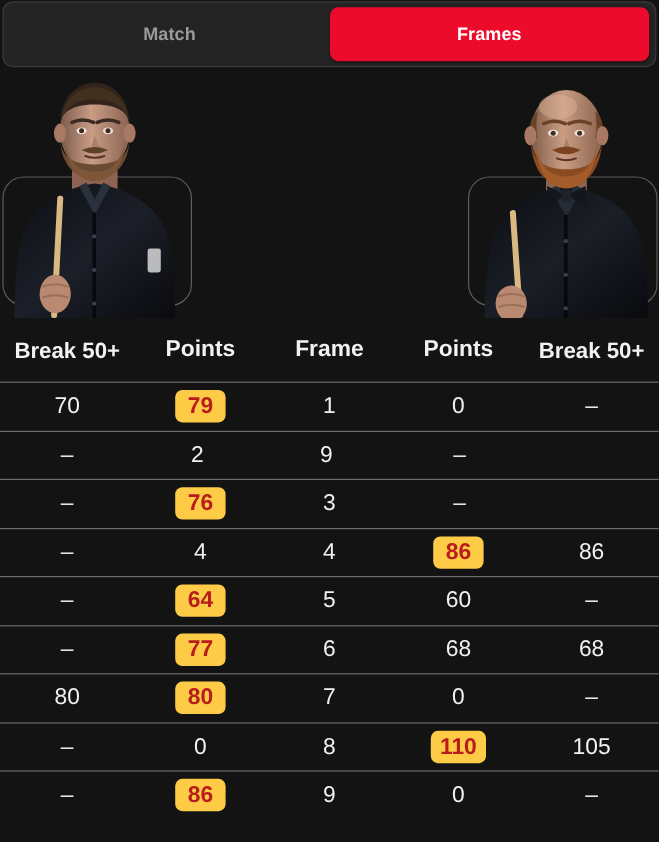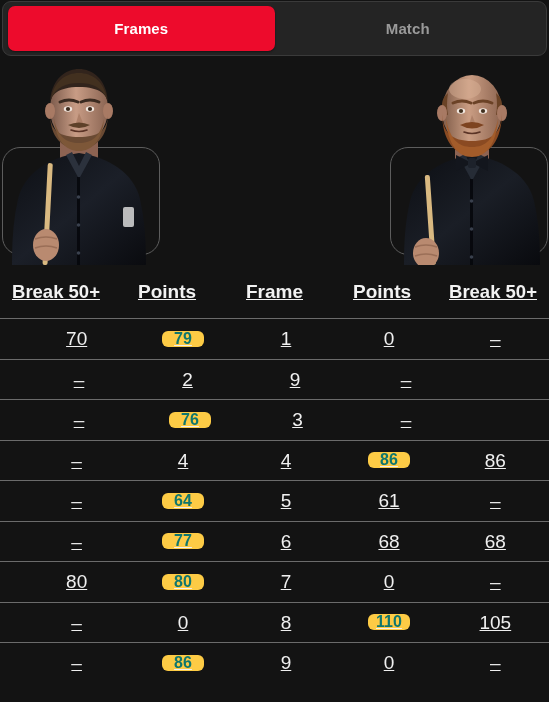--- a/index.html
+++ b/index.html
@@ -94,34 +94,32 @@
     position: absolute;
     left: 0;
     top: 265px;
     width: 549px;
   }
   .trow {
     display: flex;
     align-items: center;
     width: 549px;
     box-sizing: border-box;
-    text-decoration: underline;
   }
   .thead {
     height: 53px;
     font-size: 19px;
     font-weight: bold;
     color: #f2f2f2;
   }
   .tbody-row {
     height: 40.5px;
     border-top: 1px solid #6b6b6b;
     font-size: 19px;
     color: #f0f0f0;
-    padding-left: 23px;
   }
   .cell {
     display: flex;
     align-items: center;
     justify-content: center;
     height: 100%;
     box-sizing: border-box;
   }
   .c-break  { width: 112px; }
   .c-points { width: 110px; }
@@ -131,40 +129,40 @@
   .thead .c-break  { font-size: 18.5px; }
 
   .val { font-weight: normal; line-height: 1; }
   .val.dash { color: #e6e6e6; }
 
   .badge {
     display: inline-flex;
     align-items: center;
     justify-content: center;
     min-width: 42px;
-    height: 16px;
+    height: 27px;
     padding: 0 8px;
     box-sizing: border-box;
     background: #FDCB45;
-    color: #0f766e;
-    font-size: 16px;
+    color: #b91c1c;
+    font-size: 19px;
     font-weight: bold;
     border-radius: 6px;
     line-height: 1;
   }
 </style>
 </head>
 <body>
 
 <div class="tabbar">
+  <div class="tab">
+      <span>Match</span>
+    </div>
   <div class="tab active">
       <span>Frames</span>
-    </div>
-  <div class="tab">
-      <span>Match</span>
     </div>
 </div>
 
 <div class="players">
 
   <div class="player-slot left">
     <div class="photo-frame"></div>
     <svg class="photo" viewBox="0 0 200 208">
       <defs>
         <linearGradient id="skinL" x1="0" y1="0" x2="1" y2="0">
@@ -369,21 +367,21 @@
         <div class="cell c-break">
           <span class="val dash">–</span>
         </div>
         <div class="cell c-points">
           <span class="badge">64</span>
         </div>
         <div class="cell c-frame">
           <span class="val">5</span>
         </div>
         <div class="cell c-points right">
-          <span class="val">61</span>
+          <span class="val">60</span>
         </div>
         <div class="cell c-break right">
           <span class="val dash">–</span>
         </div>
       </div>
       <div class="trow tbody-row">
         <div class="cell c-break">
           <span class="val dash">–</span>
         </div>
         <div class="cell c-points">

